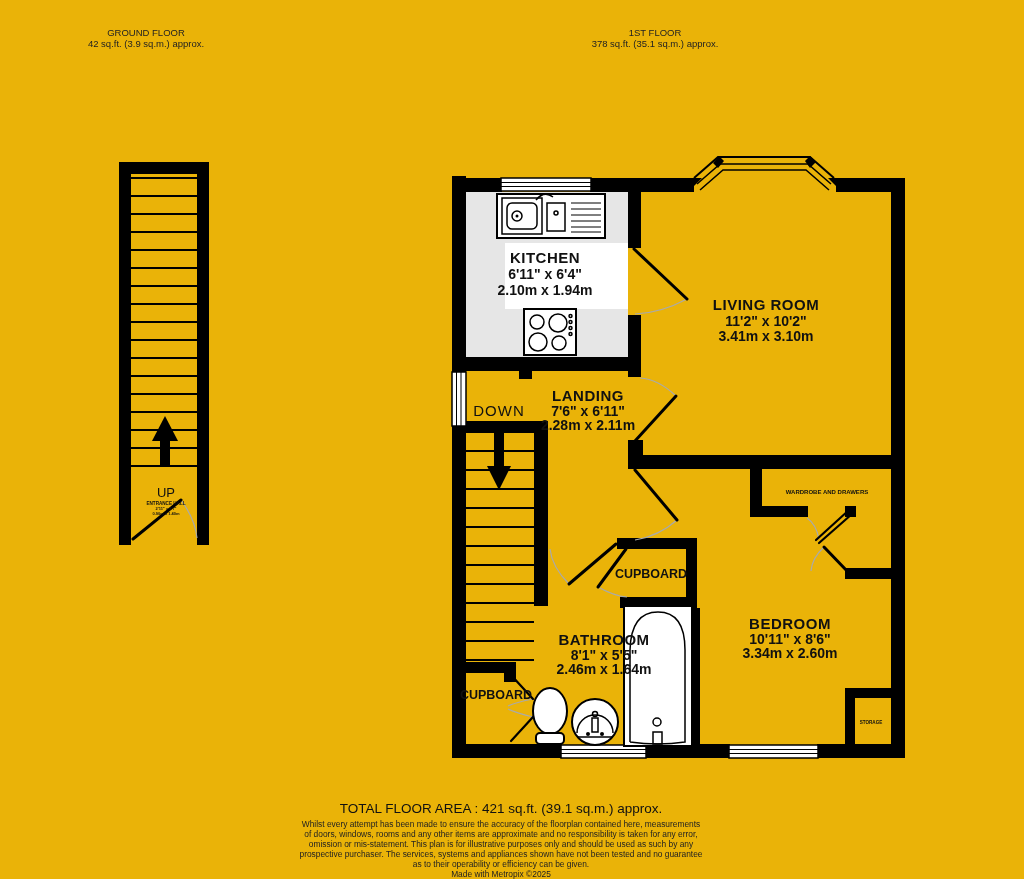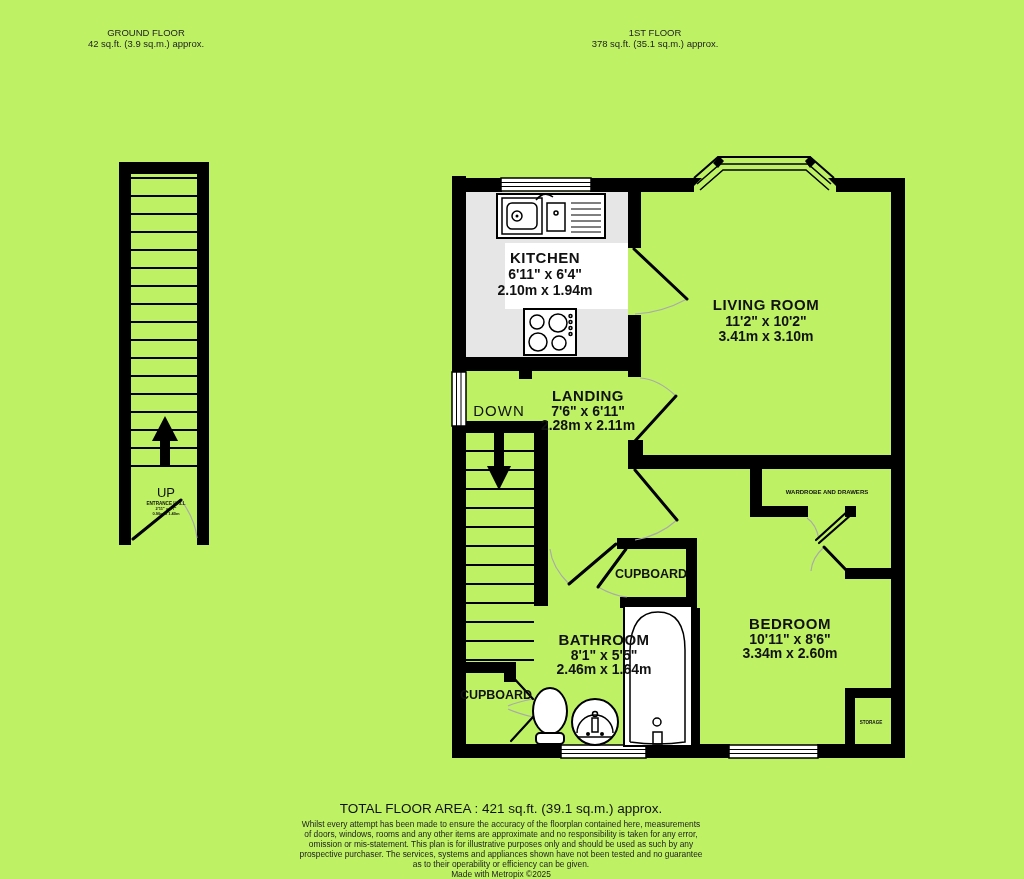--- a/index.html
+++ b/index.html
@@ -1,16 +1,16 @@
 <!DOCTYPE html>
 <html><head>
 <meta charset="utf-8">
 <style>
   html,body{margin:0;padding:0;background:#fff;}
-  .canvas{position:relative;width:1024px;height:879px;background:#bef264;overflow:hidden;
+  .canvas{position:relative;width:1024px;height:879px;background:#eab308;overflow:hidden;
           font-family:"Liberation Sans", sans-serif;}
   svg{position:absolute;left:0;top:0;}
   text{fill:#111;font-family:"Liberation Sans", sans-serif;}
   .hdr{font-size:9.5px;fill:#222;text-anchor:middle;}
   .room-name{font-size:15px;font-weight:bold;text-anchor:middle;letter-spacing:.5px;}
   .room-dim{font-size:14px;font-weight:bold;text-anchor:middle;}
   .dir-label{font-size:15px;text-anchor:middle;letter-spacing:1px;}
   .cup-label{font-size:12.5px;font-weight:bold;text-anchor:middle;}
   .tiny-label{font-size:6px;font-weight:bold;text-anchor:middle;}
   .micro-label{font-size:4.6px;font-weight:bold;text-anchor:middle;}

